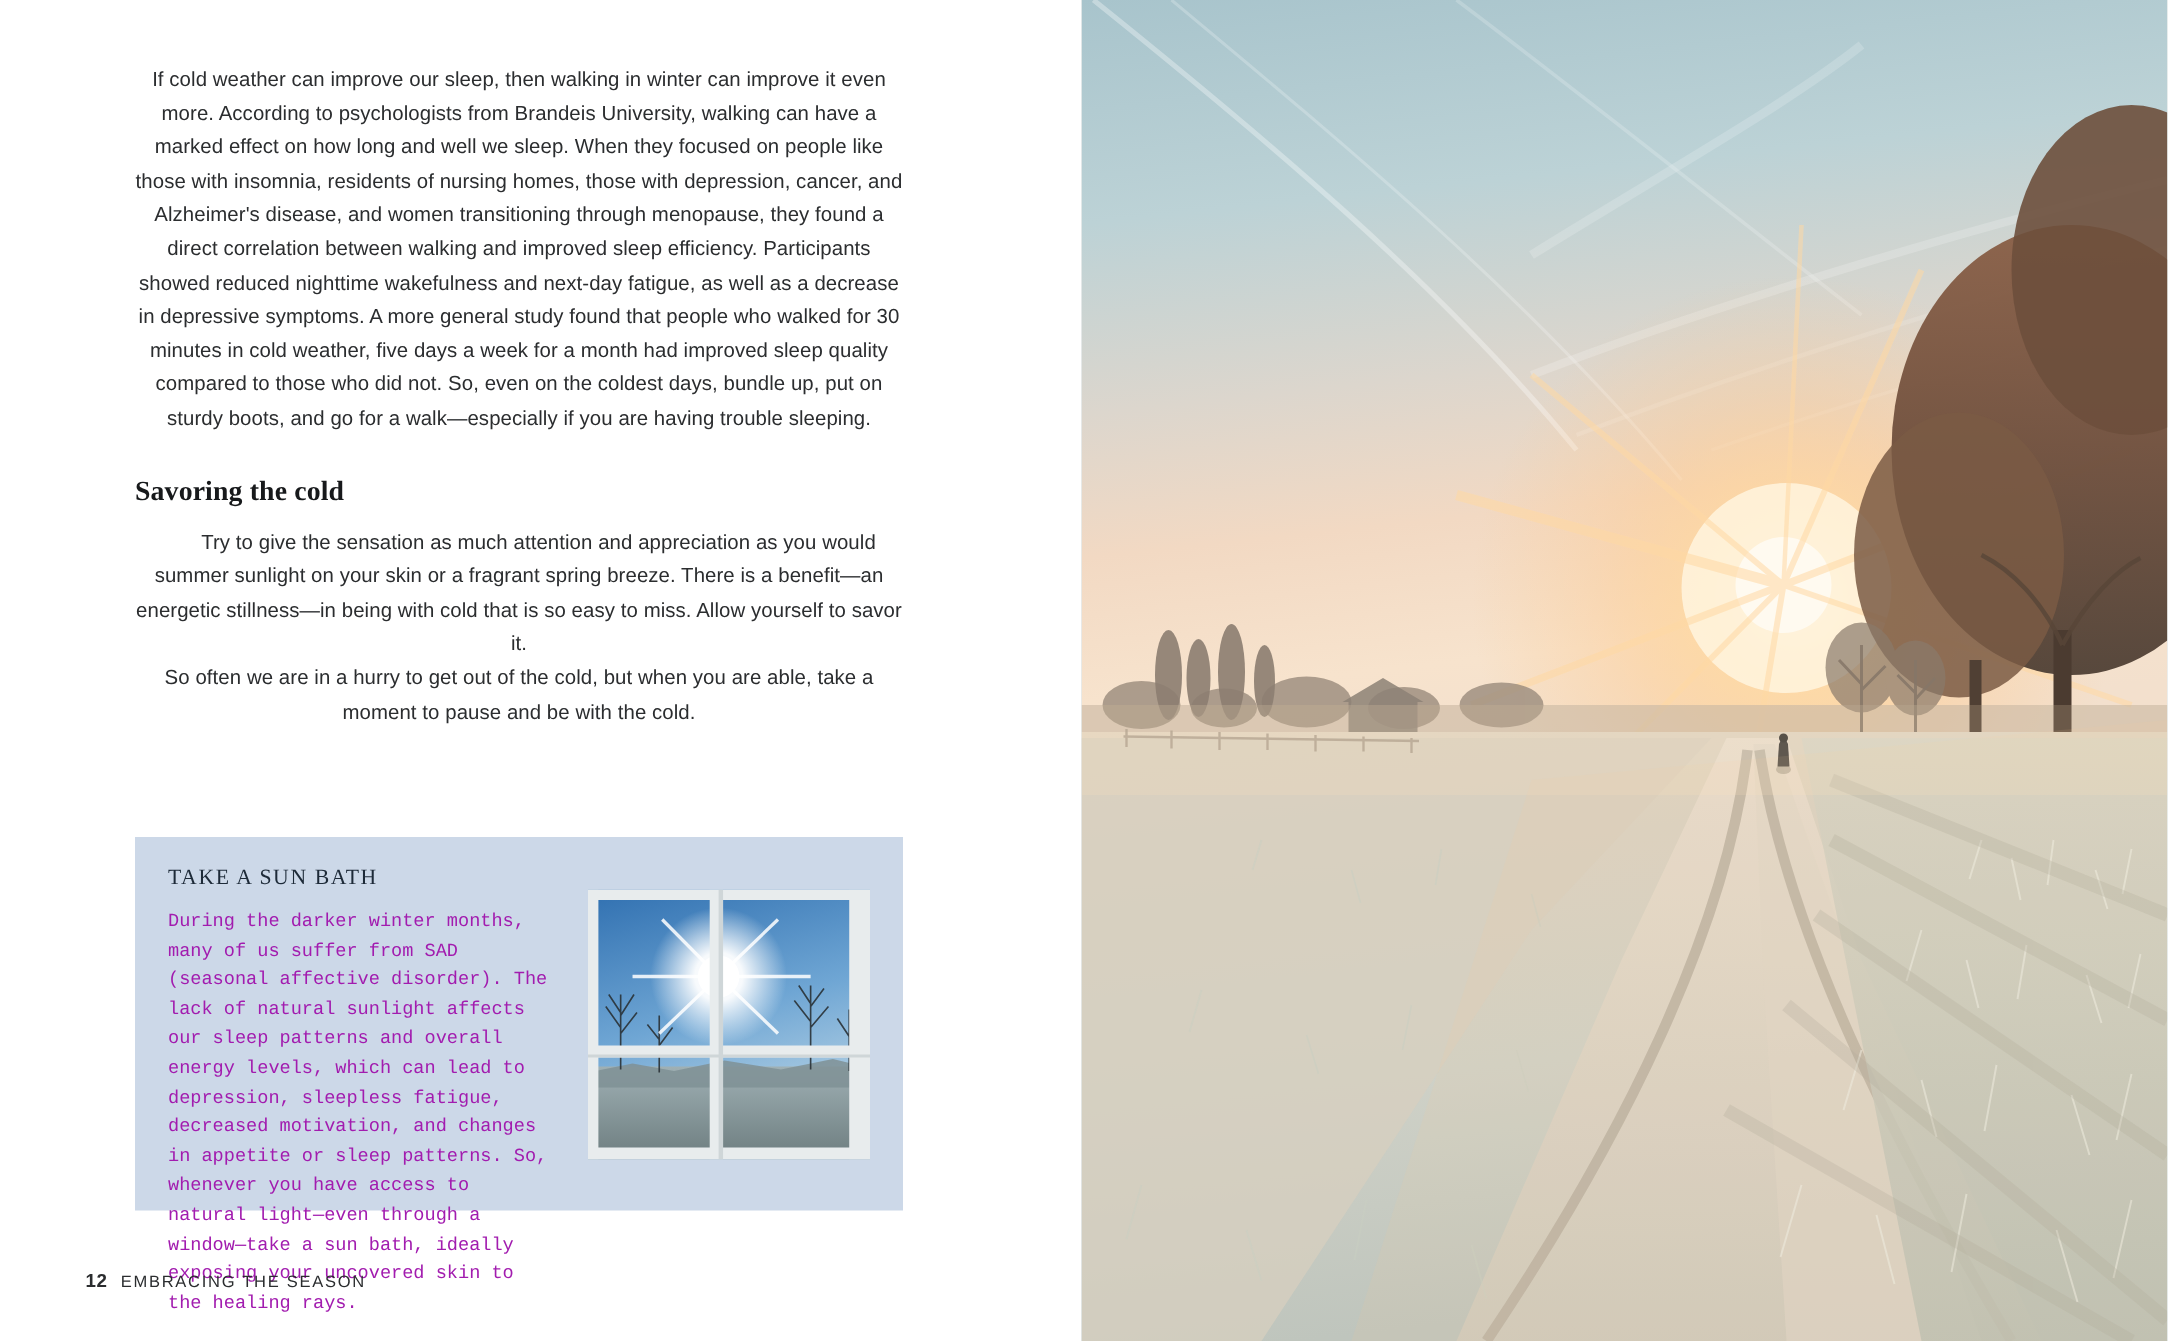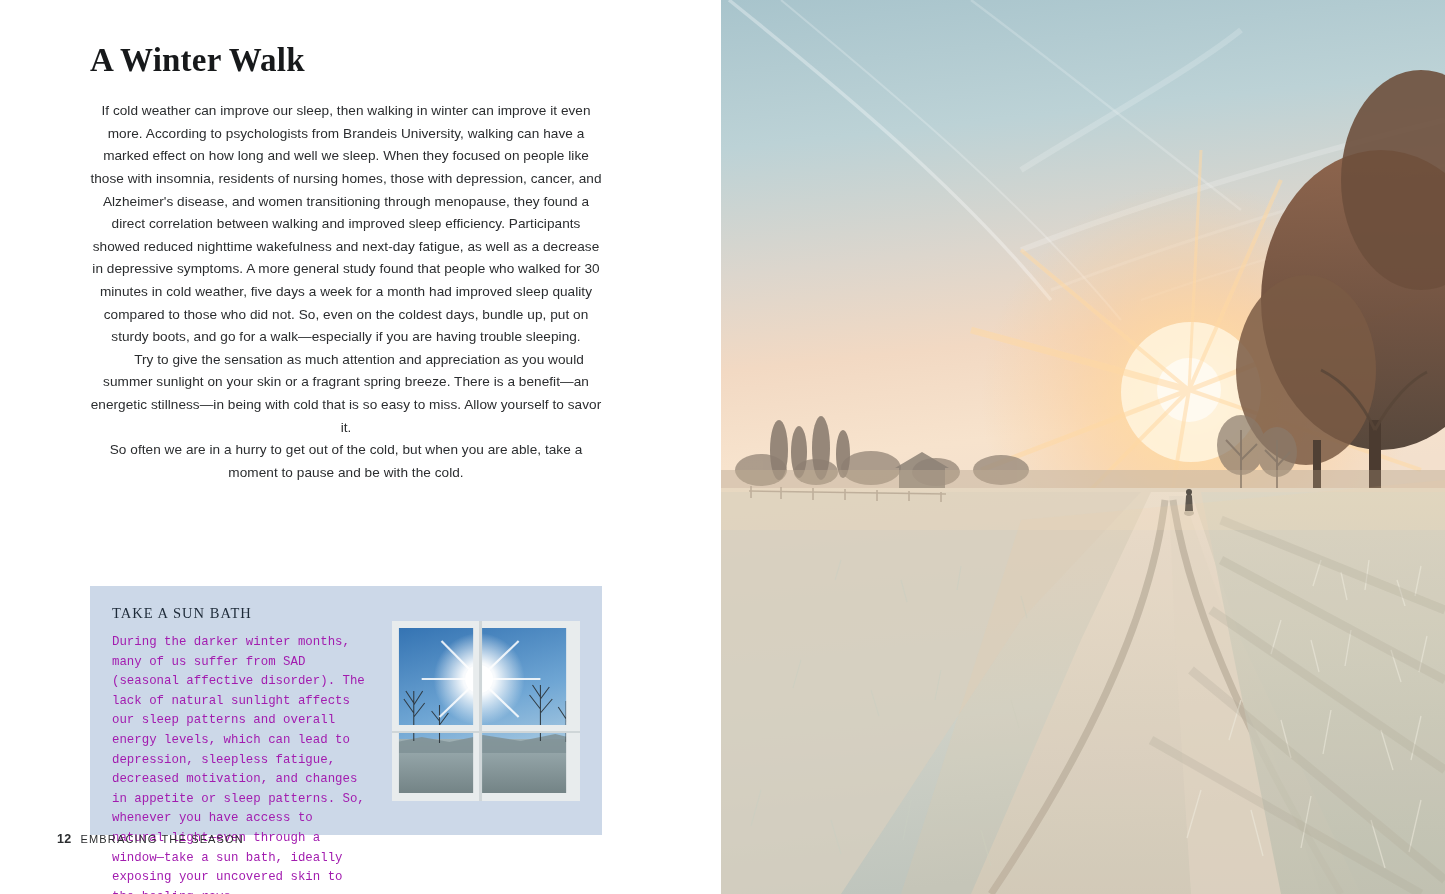--- a/index.html
+++ b/index.html
@@ -70,21 +70,20 @@
   .sidebar-box {
     position: absolute;
     left: 90px;
     top: 558px;
     width: 512px;
     height: 249px;
     background: #ccd8e8;
     box-sizing: border-box;
     padding: 19px 22px 18px 22px;
     display: flex;
-    margin-top: 28px;
   }
   .sidebar-textcol {
     width: 258px;
     flex: 0 0 258px;
   }
   .sidebar-title {
     font-family: "Liberation Serif", serif;
     font-size: 14.5px;
     letter-spacing: 1.05px;
     color: #1d2a38;
@@ -111,21 +110,21 @@
   
   .window-photo {
     width: 100%;
     height: 100%;
     display: block;
   }
   
   .folio {
     position: absolute;
     left: 57px;
-    bottom: 48px;
+    bottom: 33px;
     display: flex;
     align-items: baseline;
     gap: 9px;
   }
   .folio-num {
     font-family: "Liberation Sans", sans-serif;
     font-size: 12.5px;
     font-weight: bold;
     color: #2b2d2f;
     letter-spacing: 0.3px;
@@ -154,24 +153,24 @@
   }
 </style>
 </head>
 <body>
 
 <div class="spread">
 
   <div class="page-left">
 
     <div class="text-col">
-      <h1 class="chapter-title">A Winter Walk</h1>
 
       <p class="body-text">If cold weather can improve our sleep, then walking in winter can improve it even more. According to psychologists from Brandeis University, walking can have a marked effect on how long and well we sleep. When they focused on people like those with insomnia, residents of nursing homes, those with depression, cancer, and Alzheimer's disease, and women transitioning through menopause, they found a direct correlation between walking and improved sleep efficiency. Participants showed reduced nighttime wakefulness and next-day fatigue, as well as a decrease in depressive symptoms. A more general study found that people who walked for 30 minutes in cold weather, five days a week for a month had improved sleep quality compared to those who did not. So, even on the coldest days, bundle up, put on sturdy boots, and go for a walk—especially if you are having trouble sleeping.</p>
 
+      <h2 class="subhead">Savoring the cold</h2>
 
       <p class="body-text"><span class="indent"></span><span>Try to give the sensation as much attention and appreciation as you would summer sunlight on your skin or a fragrant spring breeze. There is a benefit—an energetic stillness—in being with cold that is so easy to miss. Allow yourself to savor it.</span></p>
       <p class="body-text">So often we are in a hurry to get out of the cold, but when you are able, take a moment to pause and be with the cold.</p>
     </div>
 
     <div class="sidebar-box">
       <div class="sidebar-textcol">
         <div class="sidebar-title">TAKE A SUN BATH</div>
         <p class="sidebar-body">During the darker winter months, many of us suffer from SAD (seasonal affective disorder). The lack of natural sunlight affects our sleep patterns and overall energy levels, which can lead to depression, sleepless fatigue, decreased motivation, and changes in appetite or sleep patterns. So, whenever you have access to natural light—even through a window—take a sun bath, ideally exposing your uncovered skin to the healing rays.</p>
       </div>

